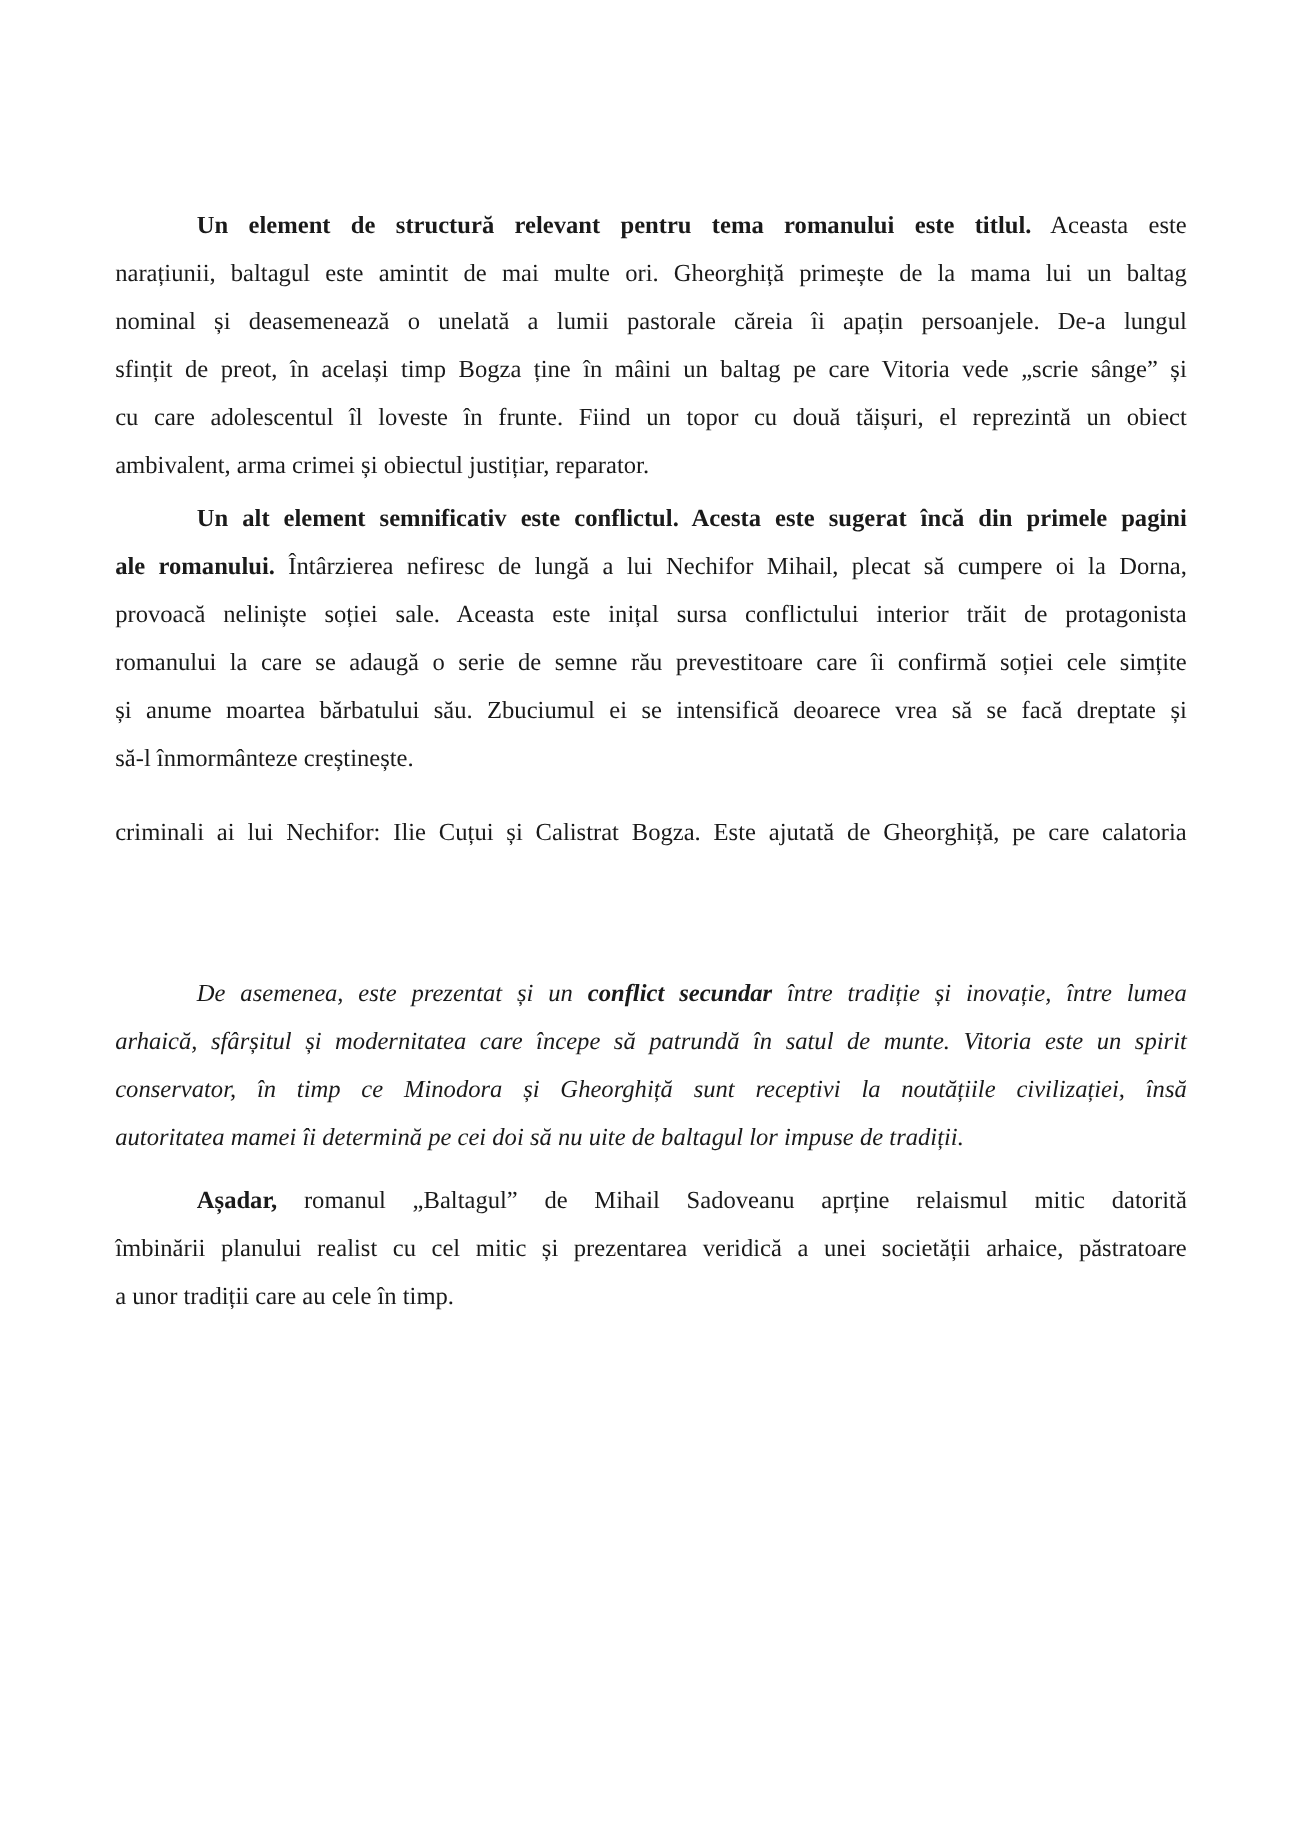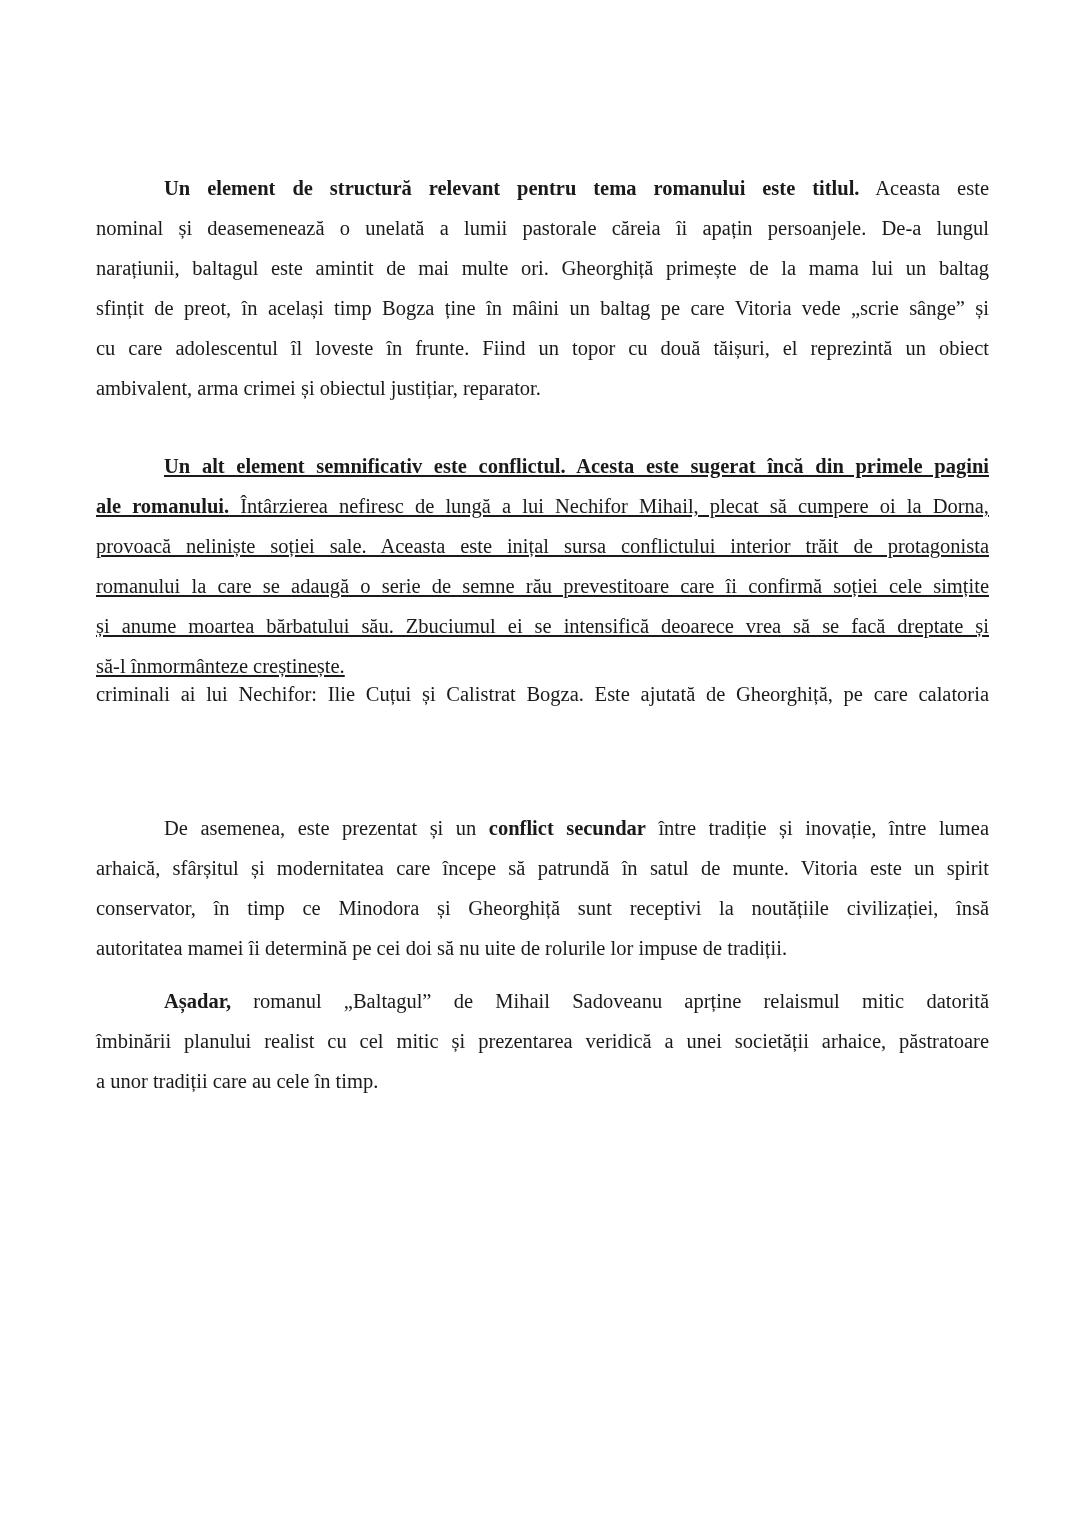--- a/index.html
+++ b/index.html
@@ -39,34 +39,34 @@
     text-align-last: justify;
   }
   .para .line.last {
     text-align-last: left;
   }
   .para .line.indent {
     padding-left: 68px;
   }
   .b { font-weight: bold; }
   #p1 { top: 168px; }
-  #p2 { top: 446px; text-decoration: underline; }
+  #p2 { top: 412px; }
   #p3 { top: 674px; }
-  #p4 { top: 808px; }
+  #p4 { top: 808px; font-style: italic; }
   #p5 { top: 981px; }
 </style>
 </head>
 <body>
 
 <div class="page">
 
   <p class="para" id="p1">
     <span class="line indent"><span class="b">Un element de structură relevant pentru tema romanului este titlul.</span><span> Aceasta este</span></span>
+    <span class="line">narațiunii, baltagul este amintit de mai multe ori. Gheorghiță primește de la mama lui un baltag</span>
     <span class="line">nominal și deasemenează o unelată a lumii pastorale căreia îi apațin persoanjele. De-a lungul</span>
-    <span class="line">narațiunii, baltagul este amintit de mai multe ori. Gheorghiță primește de la mama lui un baltag</span>
     <span class="line">sfințit de preot, în același timp Bogza ține în mâini un baltag pe care Vitoria vede „scrie sânge” și</span>
     <span class="line">cu care adolescentul îl loveste în frunte. Fiind un topor cu două tăișuri, el reprezintă un obiect</span>
     <span class="line last">ambivalent, arma crimei și obiectul justițiar, reparator.</span>
   </p>
 
   <p class="para" id="p2">
     <span class="line indent"><span class="b">Un alt element semnificativ este conflictul. Acesta este sugerat încă din primele pagini</span></span>
     <span class="line"><span class="b">ale romanului.</span><span> Întârzierea nefiresc de lungă a lui Nechifor Mihail, plecat să cumpere oi la Dorna,</span></span>
     <span class="line">provoacă neliniște soției sale. Aceasta este inițal sursa conflictului interior trăit de protagonista</span>
     <span class="line">romanului la care se adaugă o serie de semne rău prevestitoare care îi confirmă soției cele simțite</span>
@@ -75,21 +75,21 @@
   </p>
 
   <p class="para" id="p3">
     <span class="line">criminali ai lui Nechifor: Ilie Cuțui și Calistrat Bogza. Este ajutată de Gheorghiță, pe care calatoria</span>
   </p>
 
   <p class="para" id="p4">
     <span class="line indent"><span>De asemenea, este prezentat și un </span><span class="b">conflict secundar</span><span> între tradiție și inovație, între lumea</span></span>
     <span class="line">arhaică, sfârșitul și modernitatea care începe să patrundă în satul de munte. Vitoria este un spirit</span>
     <span class="line">conservator, în timp ce Minodora și Gheorghiță sunt receptivi la noutățiile civilizației, însă</span>
-    <span class="line last">autoritatea mamei îi determină pe cei doi să nu uite de rolurile lor impuse de tradiții.</span>
+    <span class="line last">autoritatea mamei îi determină pe cei doi să nu uite de baltagul lor impuse de tradiții.</span>
   </p>
 
   <p class="para" id="p5">
     <span class="line indent"><span class="b">Așadar,</span><span> romanul „Baltagul” de Mihail Sadoveanu aprține relaismul mitic datorită</span></span>
     <span class="line">îmbinării planului realist cu cel mitic și prezentarea veridică a unei societății arhaice, păstratoare</span>
     <span class="line last">a unor tradiții care au cele în timp.</span>
   </p>
 
 </div>
 

